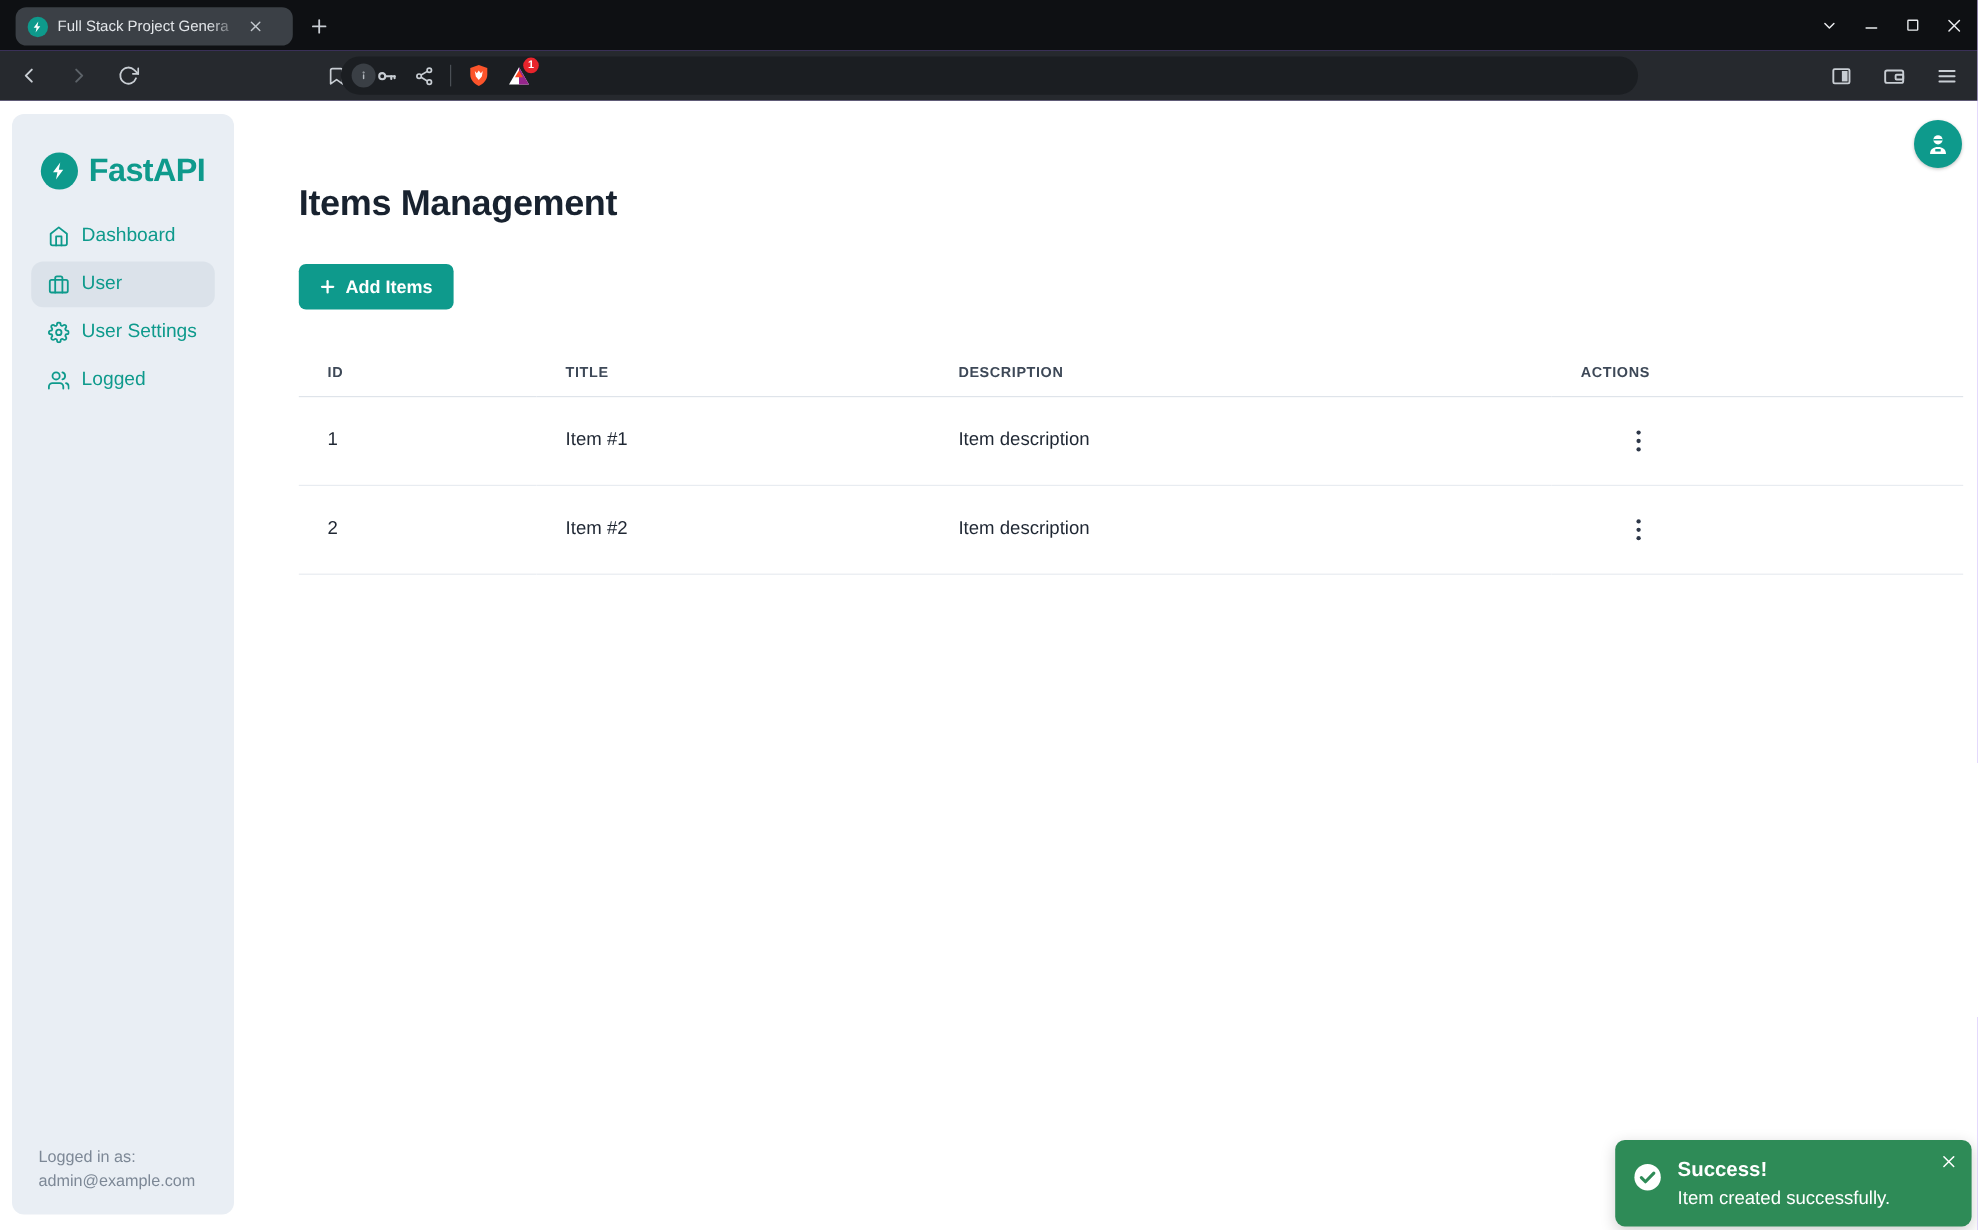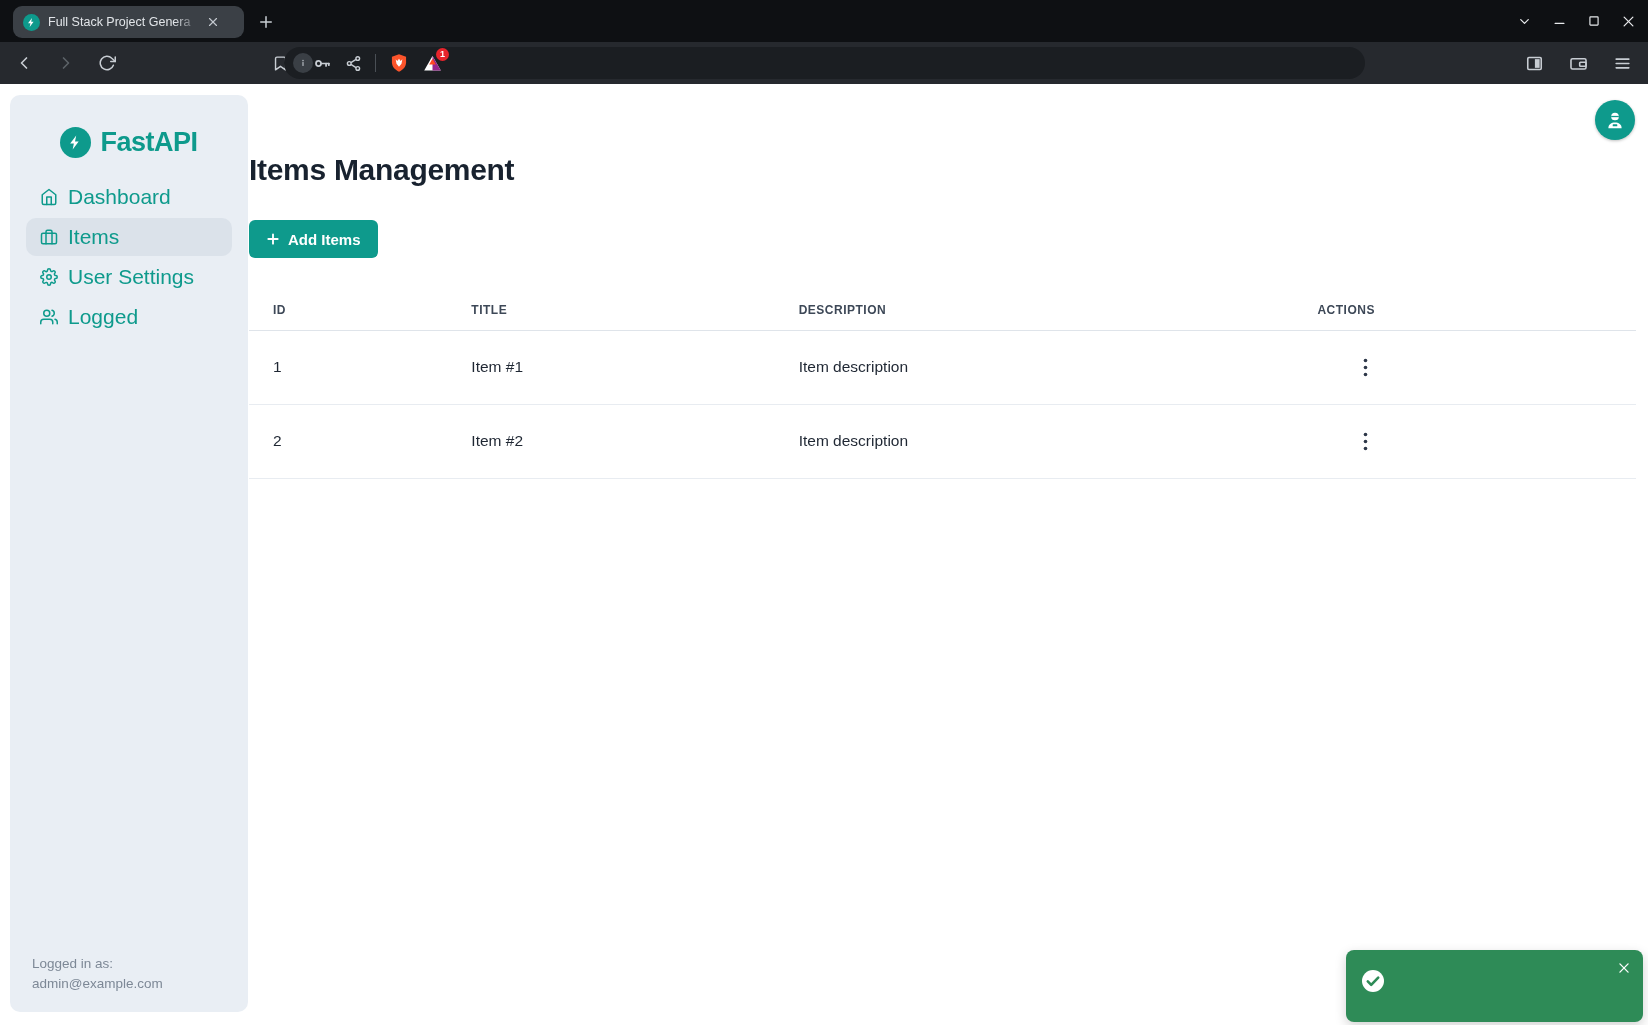--- a/index.html
+++ b/index.html
@@ -30,28 +30,28 @@
   .url-path { color:#9aa0a6; }
   .pill-icons { display:flex; align-items:center; gap:13px; }
   .pill-btn { background:none; border:none; display:flex; color:#c8cdd3; cursor:pointer; position:relative; }
   .vdivider { width:1px; height:18px; background:#4a4f55; }
   .badge { position:absolute; top:-5px; right:-6px; min-width:13px; height:13px; border-radius:7px; background:#e8242c; color:#fff; font-size:9px; font-weight:bold; display:flex; align-items:center; justify-content:center; padding:0 3px; }
   .tb-right { position:absolute; right:0; top:0; height:42px; display:flex; align-items:center; gap:17px; padding-right:12px; }
 
   
   .content { position:absolute; top:84px; left:0; right:0; bottom:0; background:#ffffff; }
 
-  .sidebar { position:absolute; left:10px; top:11px; width:238px; height:917px; background:#e9eef4; border-radius:10px; }
+  .sidebar { position:absolute; left:10px; top:11px; width:185px; height:917px; background:#e9eef4; border-radius:10px; }
   .logo { display:flex; align-items:center; justify-content:center; gap:9px; margin-top:32px; }
   .logo-badge { width:31px; height:31px; border-radius:50%; background:#0e9a8c; display:flex; align-items:center; justify-content:center; }
   .logo-text { font-size:27px; font-weight:600; color:#0e9a8c; letter-spacing:-0.5px; }
   .nav-list { margin-top:20px; padding:0 16px; }
   .nav-item { display:flex; align-items:center; gap:10px; height:38px; padding:0 14px; border-radius:10px; color:#0e9a8c; cursor:pointer; margin-bottom:2px; }
   .nav-item.active { background:#dbe2ea; }
-  .nav-label { font-size:21px; }
+  .nav-label { font-size:16px; }
   .sidebar-footer { position:absolute; left:22px; bottom:18px; font-size:13.5px; color:#7d8896; line-height:20px; }
 
   .main { position:absolute; left:249px; top:0; width:1387px; }
   .page-title { margin-top:69px; font-size:30px; font-weight:700; color:#18222f; letter-spacing:-0.3px; }
   .add-btn { margin-top:33px; height:38px; padding:0 17px; background:#0e9a8c; color:#fff; border:none; border-radius:6px; display:flex; align-items:center; gap:8px; font-size:15px; font-weight:700; font-family:"Liberation Sans", sans-serif; cursor:pointer; }
 
   table.items { margin-top:32px; width:100%; border-collapse:collapse; }
   th { height:40px; text-align:left; font-size:12px; font-weight:700; letter-spacing:0.5px; color:#3d4857; padding:0 0 0 24px; border-bottom:1px solid #dfe4ea; }
   td { height:74px; font-size:15.5px; color:#1f2733; padding:0 0 0 24px; border-bottom:1px solid #e8ecf1; }
   .kebab-btn { background:none; border:none; cursor:pointer; margin-left:40px; padding:6px; display:flex; }
@@ -228,21 +228,21 @@
           </span>
           <span class="nav-label">Dashboard</span>
         </div>
         <div class="nav-item active">
           <span class="icon">
             <svg width="18" height="18" viewBox="0 0 24 24" fill="none" stroke="currentColor" stroke-width="2" stroke-linecap="round" stroke-linejoin="round">
                 <rect x="2" y="7" width="20" height="14" rx="2"></rect>
                 <path d="M16 21V5a2 2 0 0 0-2-2h-4a2 2 0 0 0-2 2v16"></path>
               </svg>
           </span>
-          <span class="nav-label">Items</span>
+          <span class="nav-label">User</span>
         </div>
         <div class="nav-item">
           <span class="icon">
             <svg width="18" height="18" viewBox="0 0 24 24" fill="none" stroke="currentColor" stroke-width="2" stroke-linecap="round" stroke-linejoin="round">
                 <circle cx="12" cy="12" r="3"></circle>
                 <path d="M19.4 15a1.65 1.65 0 0 0 .33 1.82l.06.06a2 2 0 0 1 0 2.83 2 2 0 0 1-2.83 0l-.06-.06a1.65 1.65 0 0 0-1.82-.33 1.65 1.65 0 0 0-1 1.51V21a2 2 0 0 1-2 2 2 2 0 0 1-2-2v-.09A1.65 1.65 0 0 0 9 19.4a1.65 1.65 0 0 0-1.82.33l-.06.06a2 2 0 0 1-2.83 0 2 2 0 0 1 0-2.83l.06-.06a1.65 1.65 0 0 0 .33-1.82 1.65 1.65 0 0 0-1.51-1H3a2 2 0 0 1-2-2 2 2 0 0 1 2-2h.09A1.65 1.65 0 0 0 4.6 9a1.65 1.65 0 0 0-.33-1.82l-.06-.06a2 2 0 0 1 0-2.83 2 2 0 0 1 2.83 0l.06.06a1.65 1.65 0 0 0 1.82.33H9a1.65 1.65 0 0 0 1-1.51V3a2 2 0 0 1 2-2 2 2 0 0 1 2 2v.09a1.65 1.65 0 0 0 1 1.51 1.65 1.65 0 0 0 1.82-.33l.06-.06a2 2 0 0 1 2.83 0 2 2 0 0 1 0 2.83l-.06.06a1.65 1.65 0 0 0-.33 1.82V9a1.65 1.65 0 0 0 1.51 1H21a2 2 0 0 1 2 2 2 2 0 0 1-2 2h-.09a1.65 1.65 0 0 0-1.51 1z"></path>
               </svg>
           </span>
           <span class="nav-label">User Settings</span>
         </div>
@@ -335,20 +335,24 @@
       </span>
     </button>
 
     <div class="toast">
       <span class="toast-icon icon">
         <svg width="24" height="24" viewBox="0 0 24 24">
             <circle cx="12" cy="12" r="11" fill="#fff"></circle>
             <path d="M6.8 12.4l3.4 3.4 7-7.2" stroke="#2e8b57" stroke-width="2.6" fill="none" stroke-linecap="round" stroke-linejoin="round"></path>
           </svg>
       </span>
+      <div class="toast-body">
+        <div class="toast-title">Success!</div>
+        <div class="toast-msg">Item created successfully.</div>
+      </div>
       <button class="toast-close icon">
         <svg width="14" height="14" viewBox="0 0 24 24" fill="none" stroke="currentColor" stroke-width="2.2" stroke-linecap="round">
             <line x1="5" y1="5" x2="19" y2="19"></line>
             <line x1="19" y1="5" x2="5" y2="19"></line>
           </svg>
       </button>
     </div>
 
   </div>
 </div>

